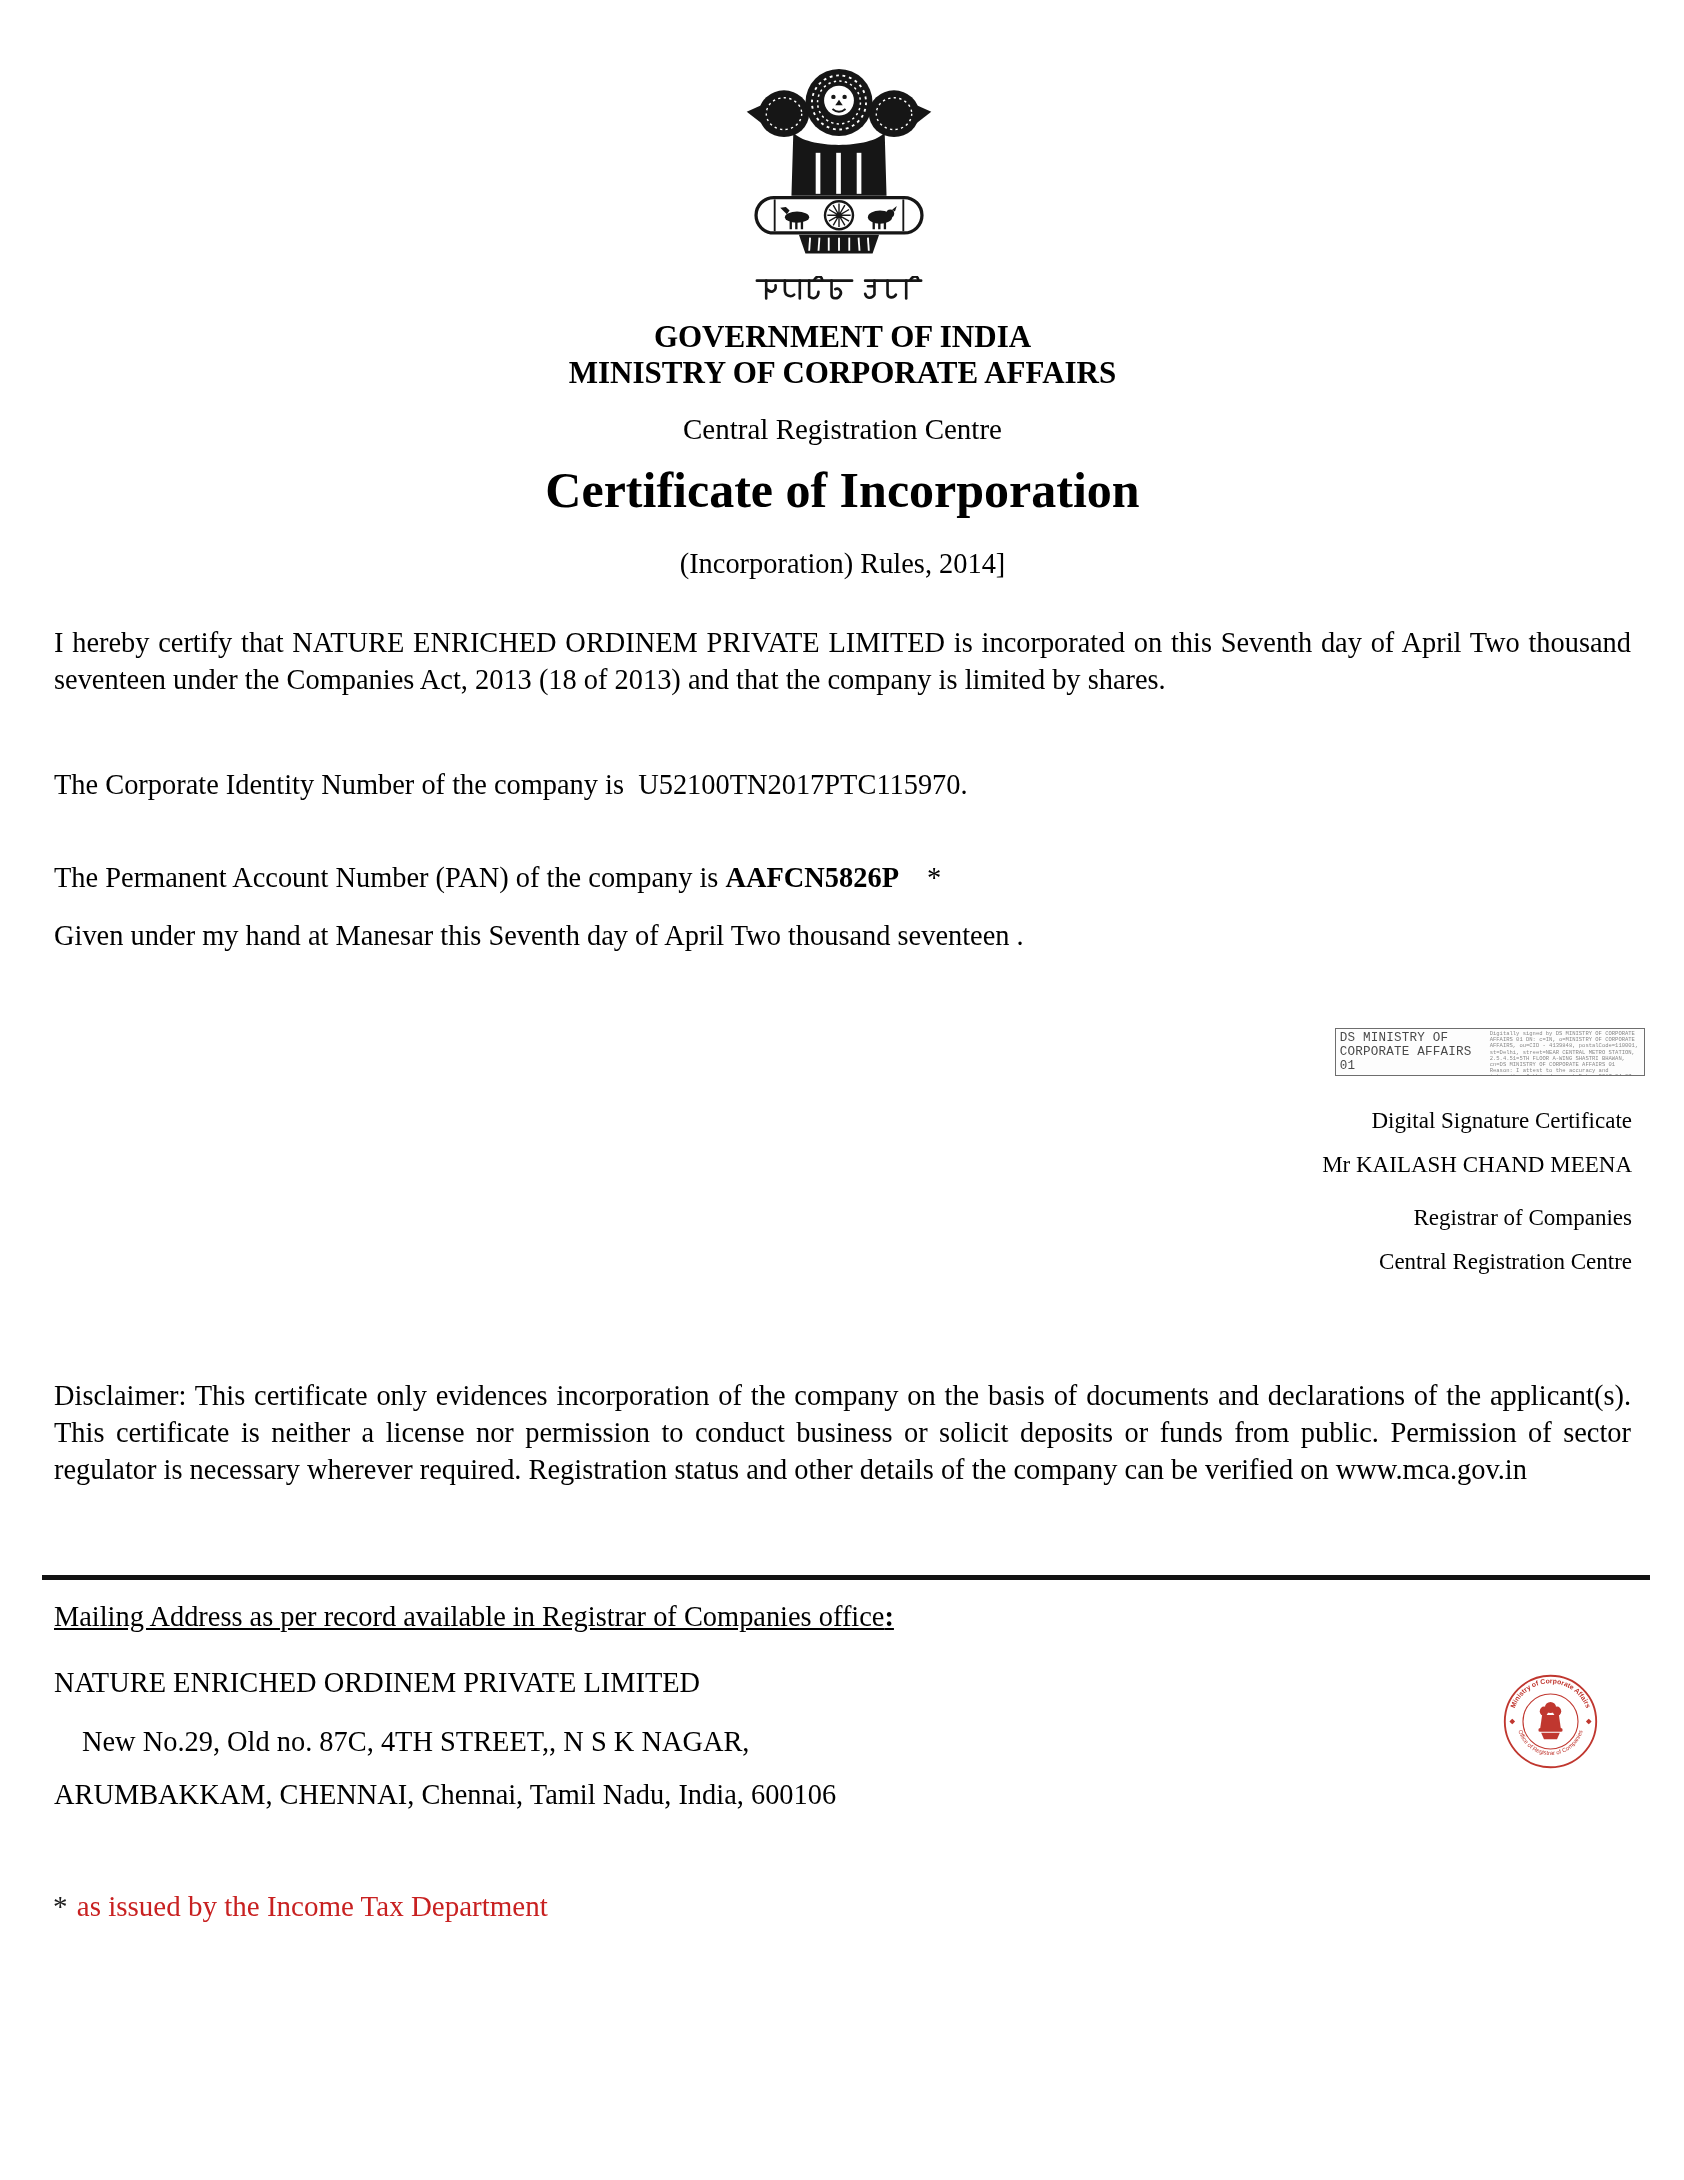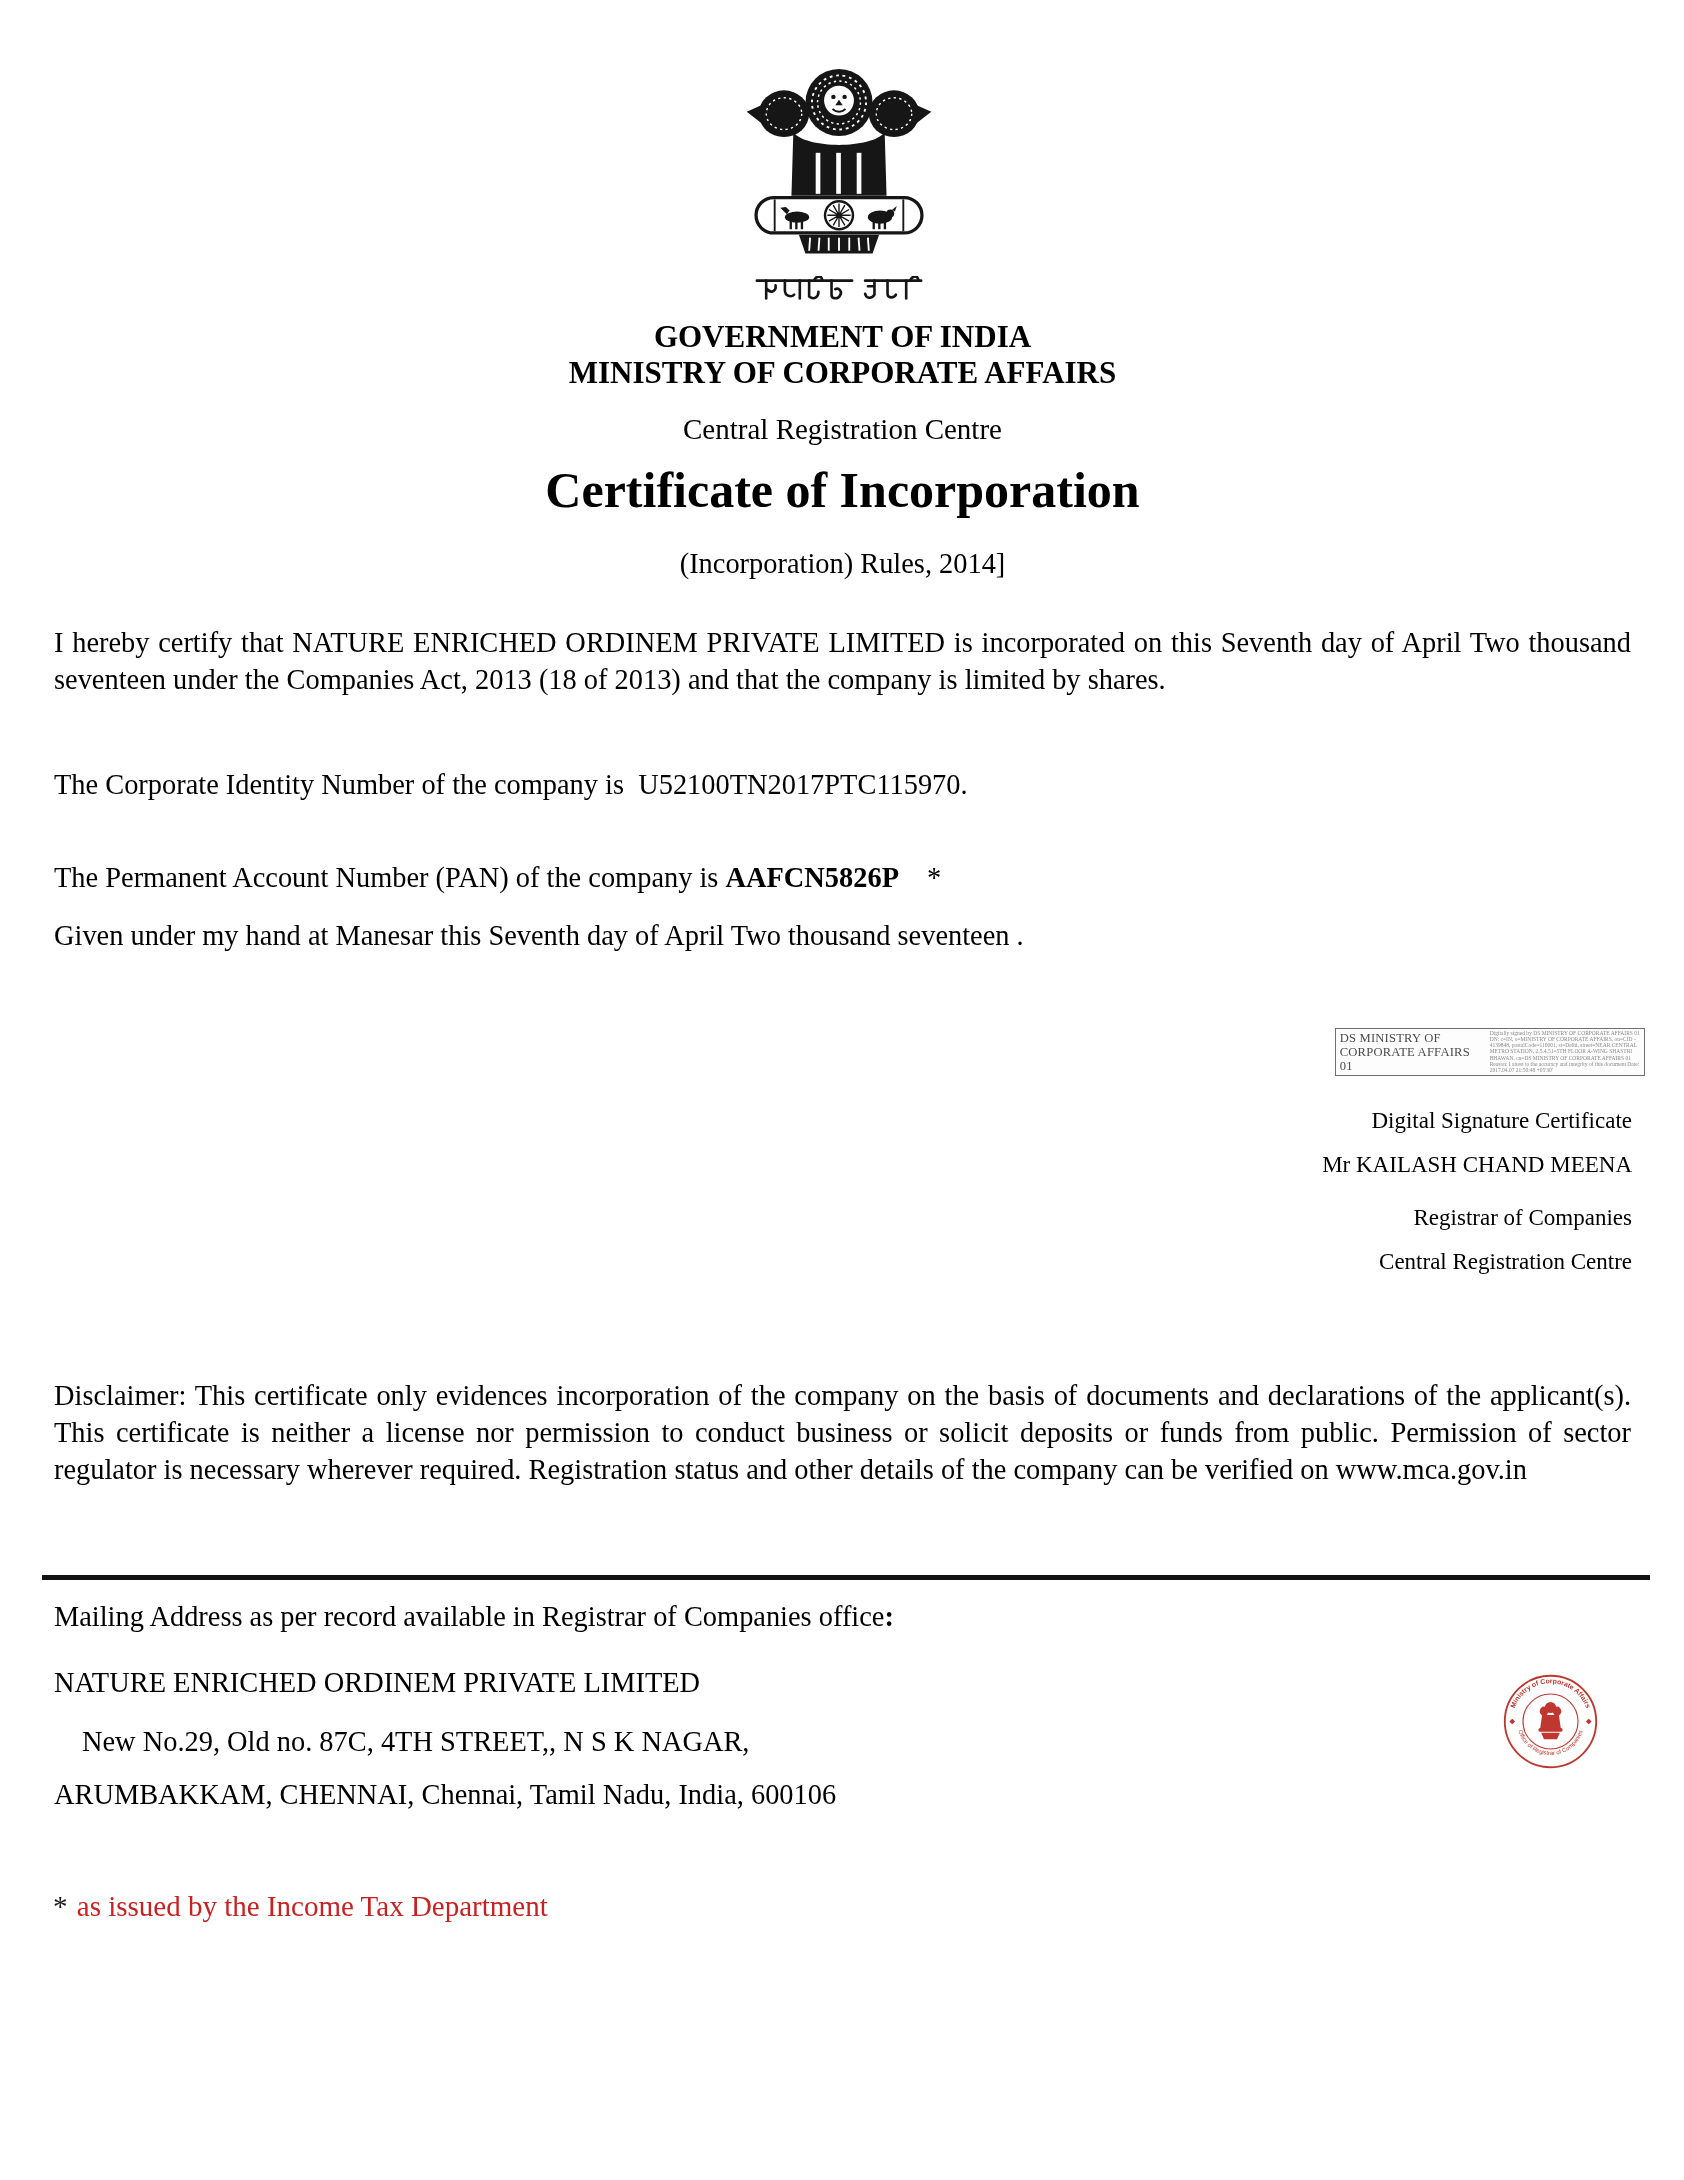--- a/index.html
+++ b/index.html
@@ -26,38 +26,38 @@
   #certify{top:624px;text-align:justify;}
   #cin-line{top:766px;}
   #pan-line{top:839px;margin-top:20px;}
   #pan-line b{font-weight:bold;}
   #pan-asterisk{margin-left:28px;}
   #given-line{top:917px;}
 
   #ds-stamp{
     left:1335px;top:1028px;width:310px;height:48px;
     border:1.9px solid #6e6e6e;background:#fdfdfd;box-sizing:border-box;
-    display:flex;align-items:flex-end;gap:8px;padding:1.9px 3.7px;
-    font-family:Liberation Serif, serif;overflow:hidden;
+    display:flex;align-items:flex-start;gap:8px;padding:1.9px 3.7px;
+    font-family:Liberation Mono, monospace;overflow:hidden;
   }
   #ds-stamp .big{
     flex:0 0 142px;color:#4a4a4a;font-size:12.6px;line-height:14px;letter-spacing:0.2px;
   }
   #ds-stamp .fine{
     flex:1 1 auto;color:#8a8a8a;font-size:5.5px;line-height:6.2px;text-align:left;
   }
 
   #sig-block{top:1099px;right:53px;text-align:right;font-size:23px;line-height:44px;}
   #sig-block .sig-line-5{margin-top:9.3px;}
 
   #disclaimer{top:1377px;text-align:justify;}
 
   #rule{top:1575px;left:42px;width:1608px;height:4.7px;background:#121212;}
 
-  #mailing-heading{top:1601px;font-size:28.4px;}
+  #mailing-heading{top:1601px;font-size:28.4px;text-decoration:underline;}
   #mailing-heading .colon{font-weight:bold;}
   #company-name{top:1664px;}
   #addr-1{top:1723px;margin-left:28px;}
   #addr-2{top:1776px;}
 
   #seal-wrap{left:1502px;top:1673px;width:97px;height:97px;}
 
   #footnote{top:1889px;left:53px;font-size:29px;line-height:35px;}
   #footnote .star{color:#1c1c1c;margin-right:9.3px;}
   #footnote .red{color:#c82121;}

